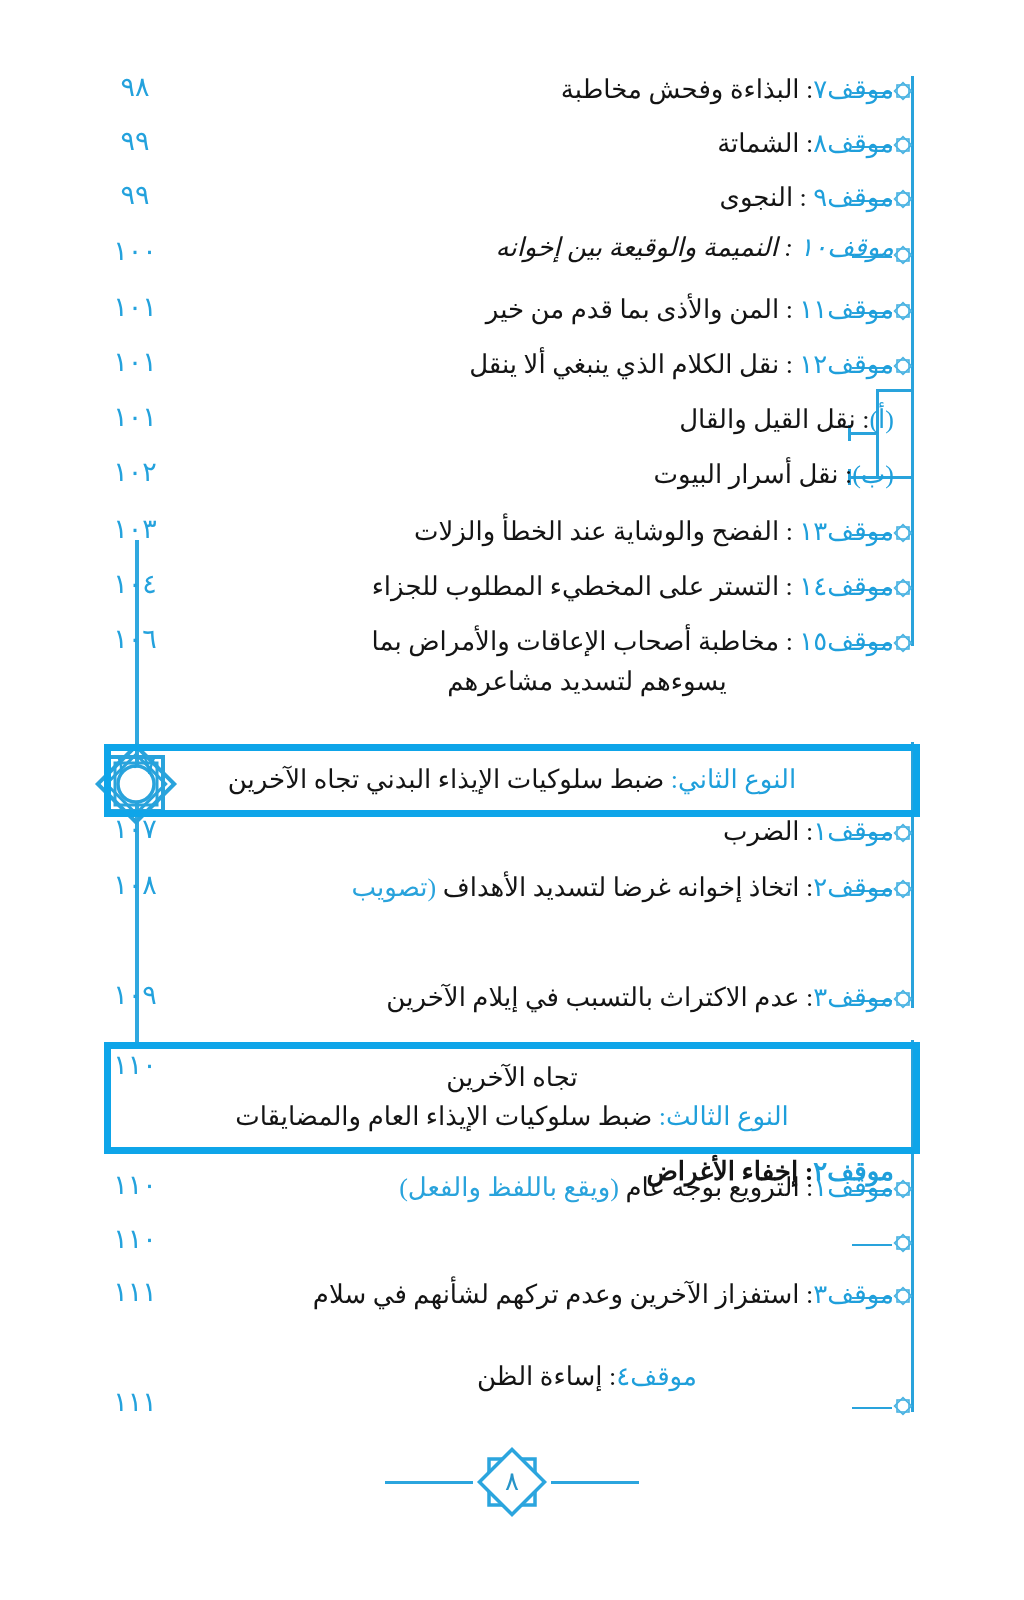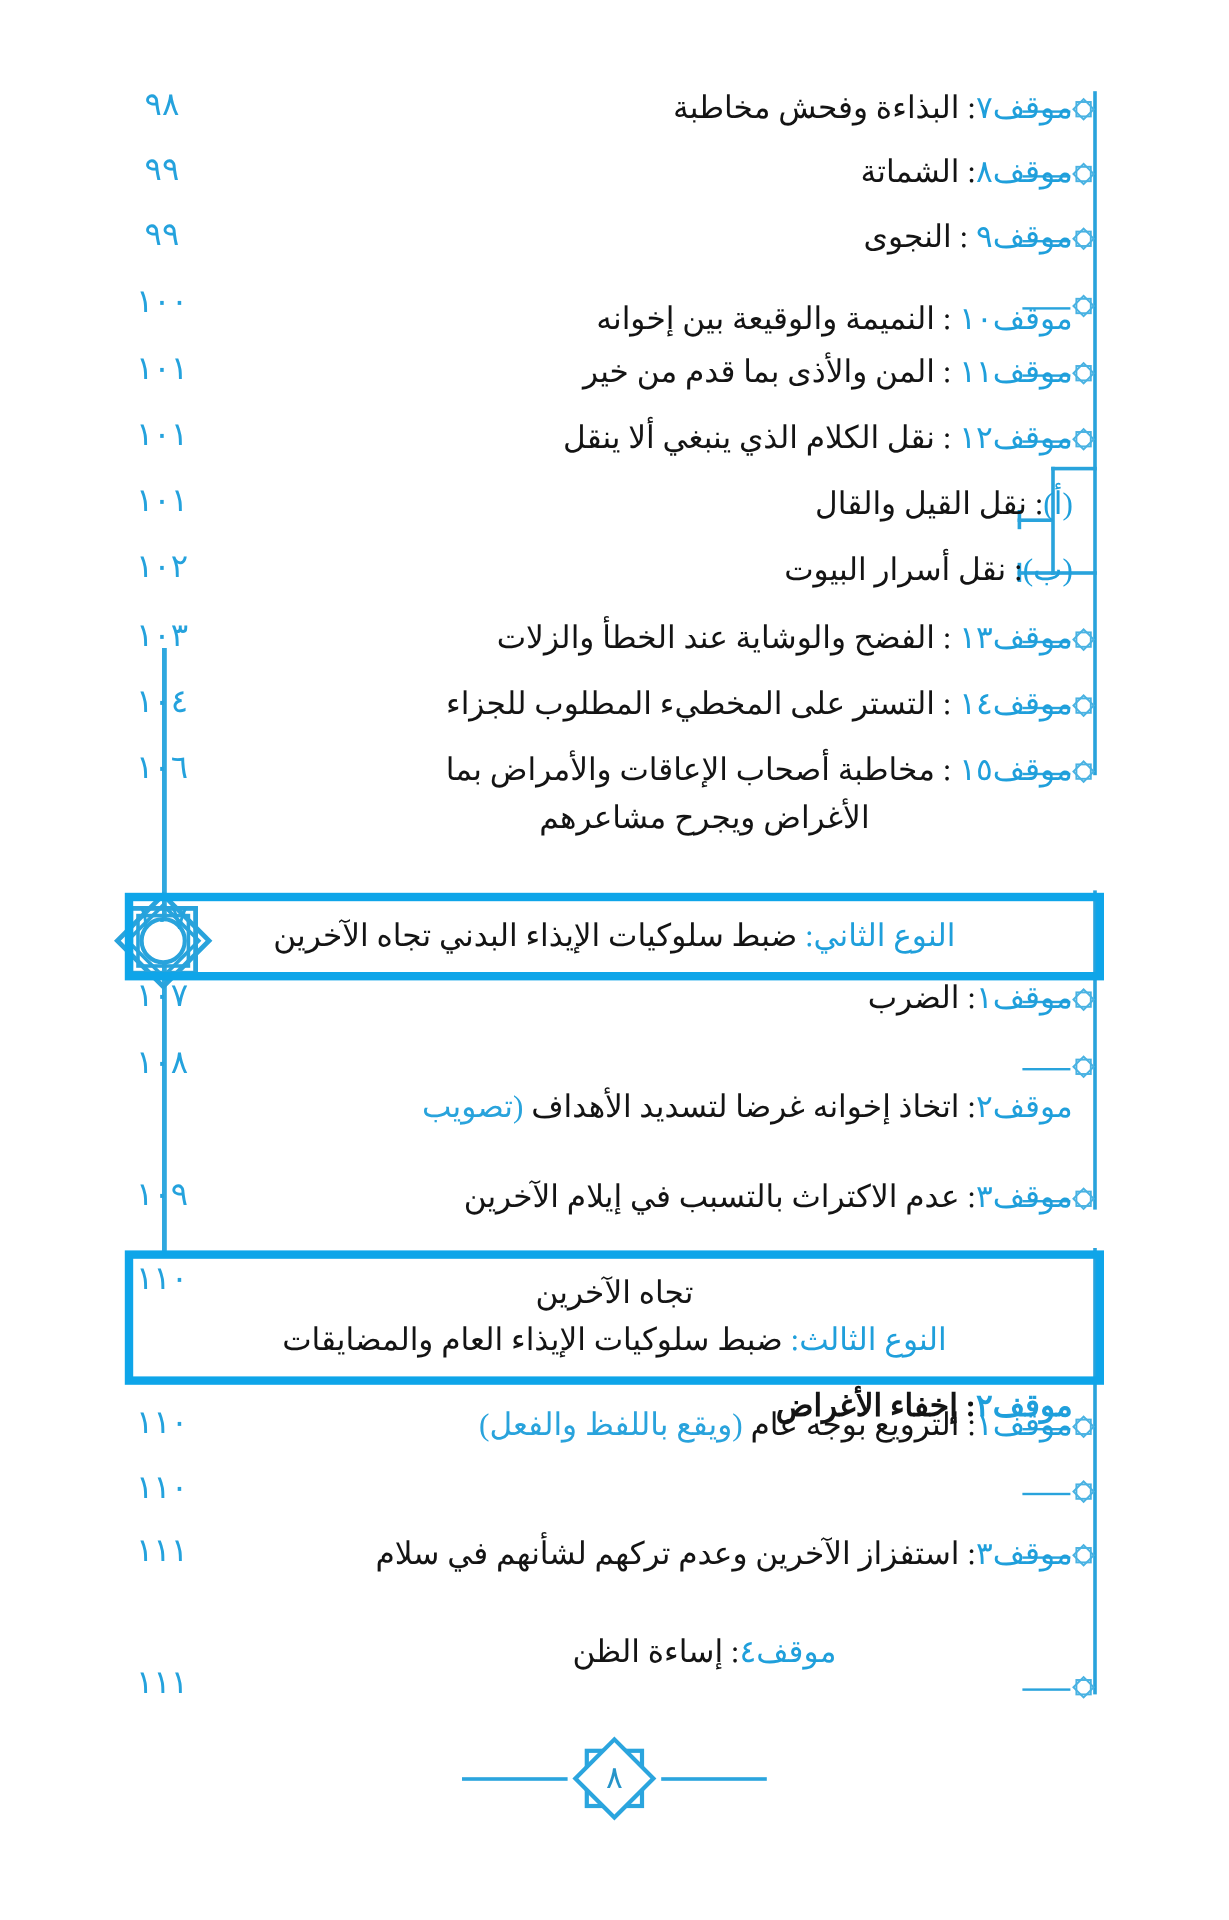--- a/index.html
+++ b/index.html
@@ -166,21 +166,21 @@
       <div class="pagenum" style="top: 238px;">١٠٠</div>
       <div class="bullet" style="top: 244px;">
         <div class="dash"></div>
         <svg width="22" height="22" viewBox="0 0 22 22">
           <g fill="none" stroke="#49b2e2" stroke-width="1.6">
             <rect x="5" y="5" width="12" height="12"></rect>
             <rect x="5" y="5" width="12" height="12" transform="rotate(45 11 11)"></rect>
           </g>
         </svg>
       </div>
-      <div class="entrytext" style="top: 246px;"><span class="lbl">موقف١٠</span><span class="blk"> : النميمة والوقيعة بين إخوانه</span></div>
+      <div class="entrytext" style="top: 228px; font-style: italic;"><span class="lbl">موقف١٠</span><span class="blk"> : النميمة والوقيعة بين إخوانه</span></div>
       <div class="pagenum" style="top: 294px;">١٠١</div>
       <div class="bullet" style="top: 300px;">
         <div class="dash"></div>
         <svg width="22" height="22" viewBox="0 0 22 22">
           <g fill="none" stroke="#49b2e2" stroke-width="1.6">
             <rect x="5" y="5" width="12" height="12"></rect>
             <rect x="5" y="5" width="12" height="12" transform="rotate(45 11 11)"></rect>
           </g>
         </svg>
       </div>
@@ -225,21 +225,21 @@
       <div class="pagenum" style="top: 626px;">١٠٦</div>
       <div class="bullet" style="top: 632px;">
         <div class="dash"></div>
         <svg width="22" height="22" viewBox="0 0 22 22">
           <g fill="none" stroke="#49b2e2" stroke-width="1.6">
             <rect x="5" y="5" width="12" height="12"></rect>
             <rect x="5" y="5" width="12" height="12" transform="rotate(45 11 11)"></rect>
           </g>
         </svg>
       </div>
-      <div class="entrytext" style="top: 622px;"><span class="lbl">موقف١٥</span><span class="blk"> : مخاطبة أصحاب الإعاقات والأمراض بما</span><span class="wrapline blk">الأغراض ويجرح مشاعرهم</span></div>
+      <div class="entrytext" style="top: 622px;"><span class="lbl">موقف١٥</span><span class="blk"> : مخاطبة أصحاب الإعاقات والأمراض بما</span><span class="wrapline blk">يسوءهم لتسديد مشاعرهم</span></div>
       <div class="pagenum" style="top: 752px;">١٠٧</div>
       <div class="typebox" style="top: 744px; width: 816px;">
         <span class="inner"><span class="lbl">النوع الثاني:</span><span class="blk"> ضبط سلوكيات الإيذاء البدني تجاه الآخرين</span></span>
       </div>
       <div class="pagenum" style="top: 816px;">١٠٧</div>
       <div class="bullet" style="top: 822px;">
         <div class="dash"></div>
         <svg width="22" height="22" viewBox="0 0 22 22">
           <g fill="none" stroke="#49b2e2" stroke-width="1.6">
             <rect x="5" y="5" width="12" height="12"></rect>
@@ -251,21 +251,21 @@
       <div class="pagenum" style="top: 872px;">١٠٨</div>
       <div class="bullet" style="top: 878px;">
         <div class="dash"></div>
         <svg width="22" height="22" viewBox="0 0 22 22">
           <g fill="none" stroke="#49b2e2" stroke-width="1.6">
             <rect x="5" y="5" width="12" height="12"></rect>
             <rect x="5" y="5" width="12" height="12" transform="rotate(45 11 11)"></rect>
           </g>
         </svg>
       </div>
-      <div class="entrytext" style="top: 903px;"><span class="lbl">موقف٢</span><span class="blk">: اتخاذ إخوانه غرضا لتسديد الأهداف </span><span class="paren">(تصويب</span></div>
+      <div class="entrytext" style="top: 868px;"><span class="lbl">موقف٢</span><span class="blk">: اتخاذ إخوانه غرضا لتسديد الأهداف </span><span class="paren">(تصويب</span></div>
       <div class="pagenum" style="top: 982px;">١٠٩</div>
       <div class="bullet" style="top: 988px;">
         <div class="dash"></div>
         <svg width="22" height="22" viewBox="0 0 22 22">
           <g fill="none" stroke="#49b2e2" stroke-width="1.6">
             <rect x="5" y="5" width="12" height="12"></rect>
             <rect x="5" y="5" width="12" height="12" transform="rotate(45 11 11)"></rect>
           </g>
         </svg>
       </div>

